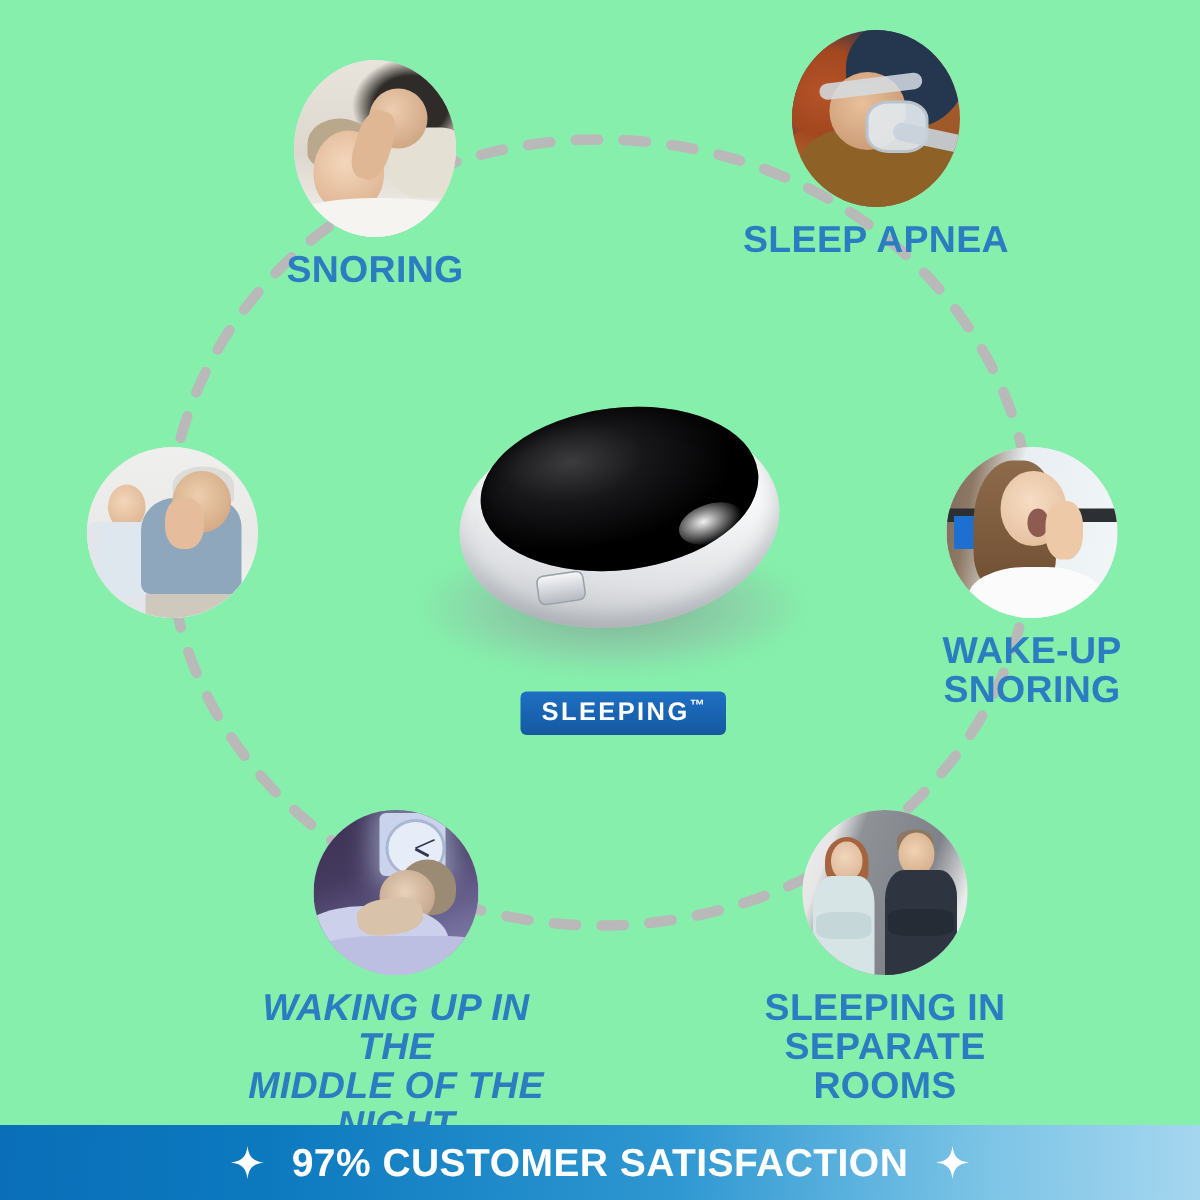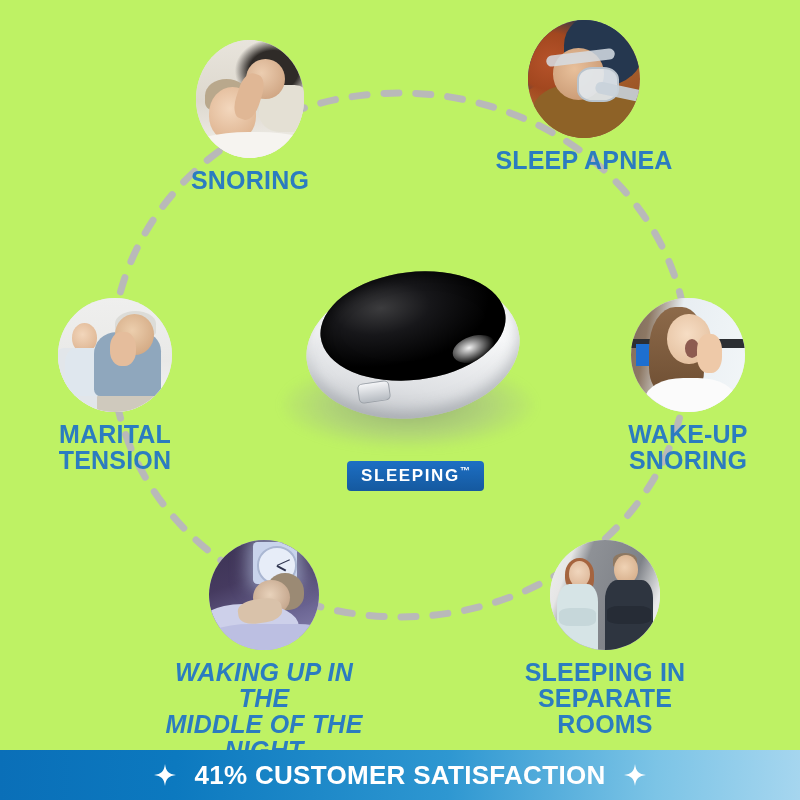--- a/index.html
+++ b/index.html
@@ -8,21 +8,21 @@
     background: #ffffff;
   }
   body {
     font-family: "Liberation Sans", sans-serif;
   }
 
   #canvas {
     position: relative;
     width: 800px;
     height: 800px;
-    background: #bef264;
+    background: #86efac;
     overflow: hidden;
   }
 
   
   .ring-svg {
     position: absolute;
     left: 0; top: 0;
     width: 800px;
     height: 760px;
     pointer-events: none;
@@ -527,22 +527,20 @@
         <div class="w-hair"></div>
         <div class="w-head"></div>
         <div class="w-body"></div>
         <div class="m-legs"></div>
         <div class="m-body"></div>
         <div class="m-hair"></div>
         <div class="m-head"></div>
         <div class="m-hands"></div>
       </div>
     </div>
-    <div class="node-label">MARITAL
-TENSION</div>
   </div>
 
   <div class="node" style="left:616px; top:298px; width:144px;">
     <div class="node-photo" style="width:114px;height:114px;">
       <div class="ph ph-fatigue">
         <div class="bar"></div>
         <div class="blue-box"></div>
         <div class="hair"></div>
         <div class="head"></div>
         <div class="mouth"></div>
@@ -567,21 +565,21 @@
         <div class="head"></div>
         <div class="pillow"></div>
         <div class="arm"></div>
         <div class="duvet"></div>
       </div>
     </div>
     <div class="node-label">WAKING UP IN THE
 MIDDLE OF THE NIGHT</div>
   </div>
 
-  <div class="node" style="left:495px; top:540px; width:220px;justify-content:flex-end;">
+  <div class="node" style="left:480px; top:540px; width:220px;justify-content:flex-end;">
     <div class="node-photo" style="width:110px;height:110px;">
       <div class="ph ph-rooms">
         <div class="w-hair"></div>
         <div class="w-head"></div>
         <div class="w-body"></div>
         <div class="w-arms"></div>
         <div class="m-hair"></div>
         <div class="m-head"></div>
         <div class="m-body"></div>
         <div class="m-arms"></div>
@@ -600,19 +598,19 @@
   </div>
 
   <div class="brand-badge">
     <span>SLEEPING</span><span class="tm">™</span>
   </div>
 
   <div class="banner">
     <svg class="sparkle" viewBox="0 0 24 24">
       <path d="M12 0 C13 8 16 11 24 12 C16 13 13 16 12 24 C11 16 8 13 0 12 C8 11 11 8 12 0 Z" fill="#ffffff"></path>
     </svg>
-    <span class="banner-text">41% CUSTOMER SATISFACTION</span>
+    <span class="banner-text">97% CUSTOMER SATISFACTION</span>
     <svg class="sparkle" viewBox="0 0 24 24">
       <path d="M12 0 C13 8 16 11 24 12 C16 13 13 16 12 24 C11 16 8 13 0 12 C8 11 11 8 12 0 Z" fill="#ffffff"></path>
     </svg>
   </div>
 
 </div>
 
 </body></html>

